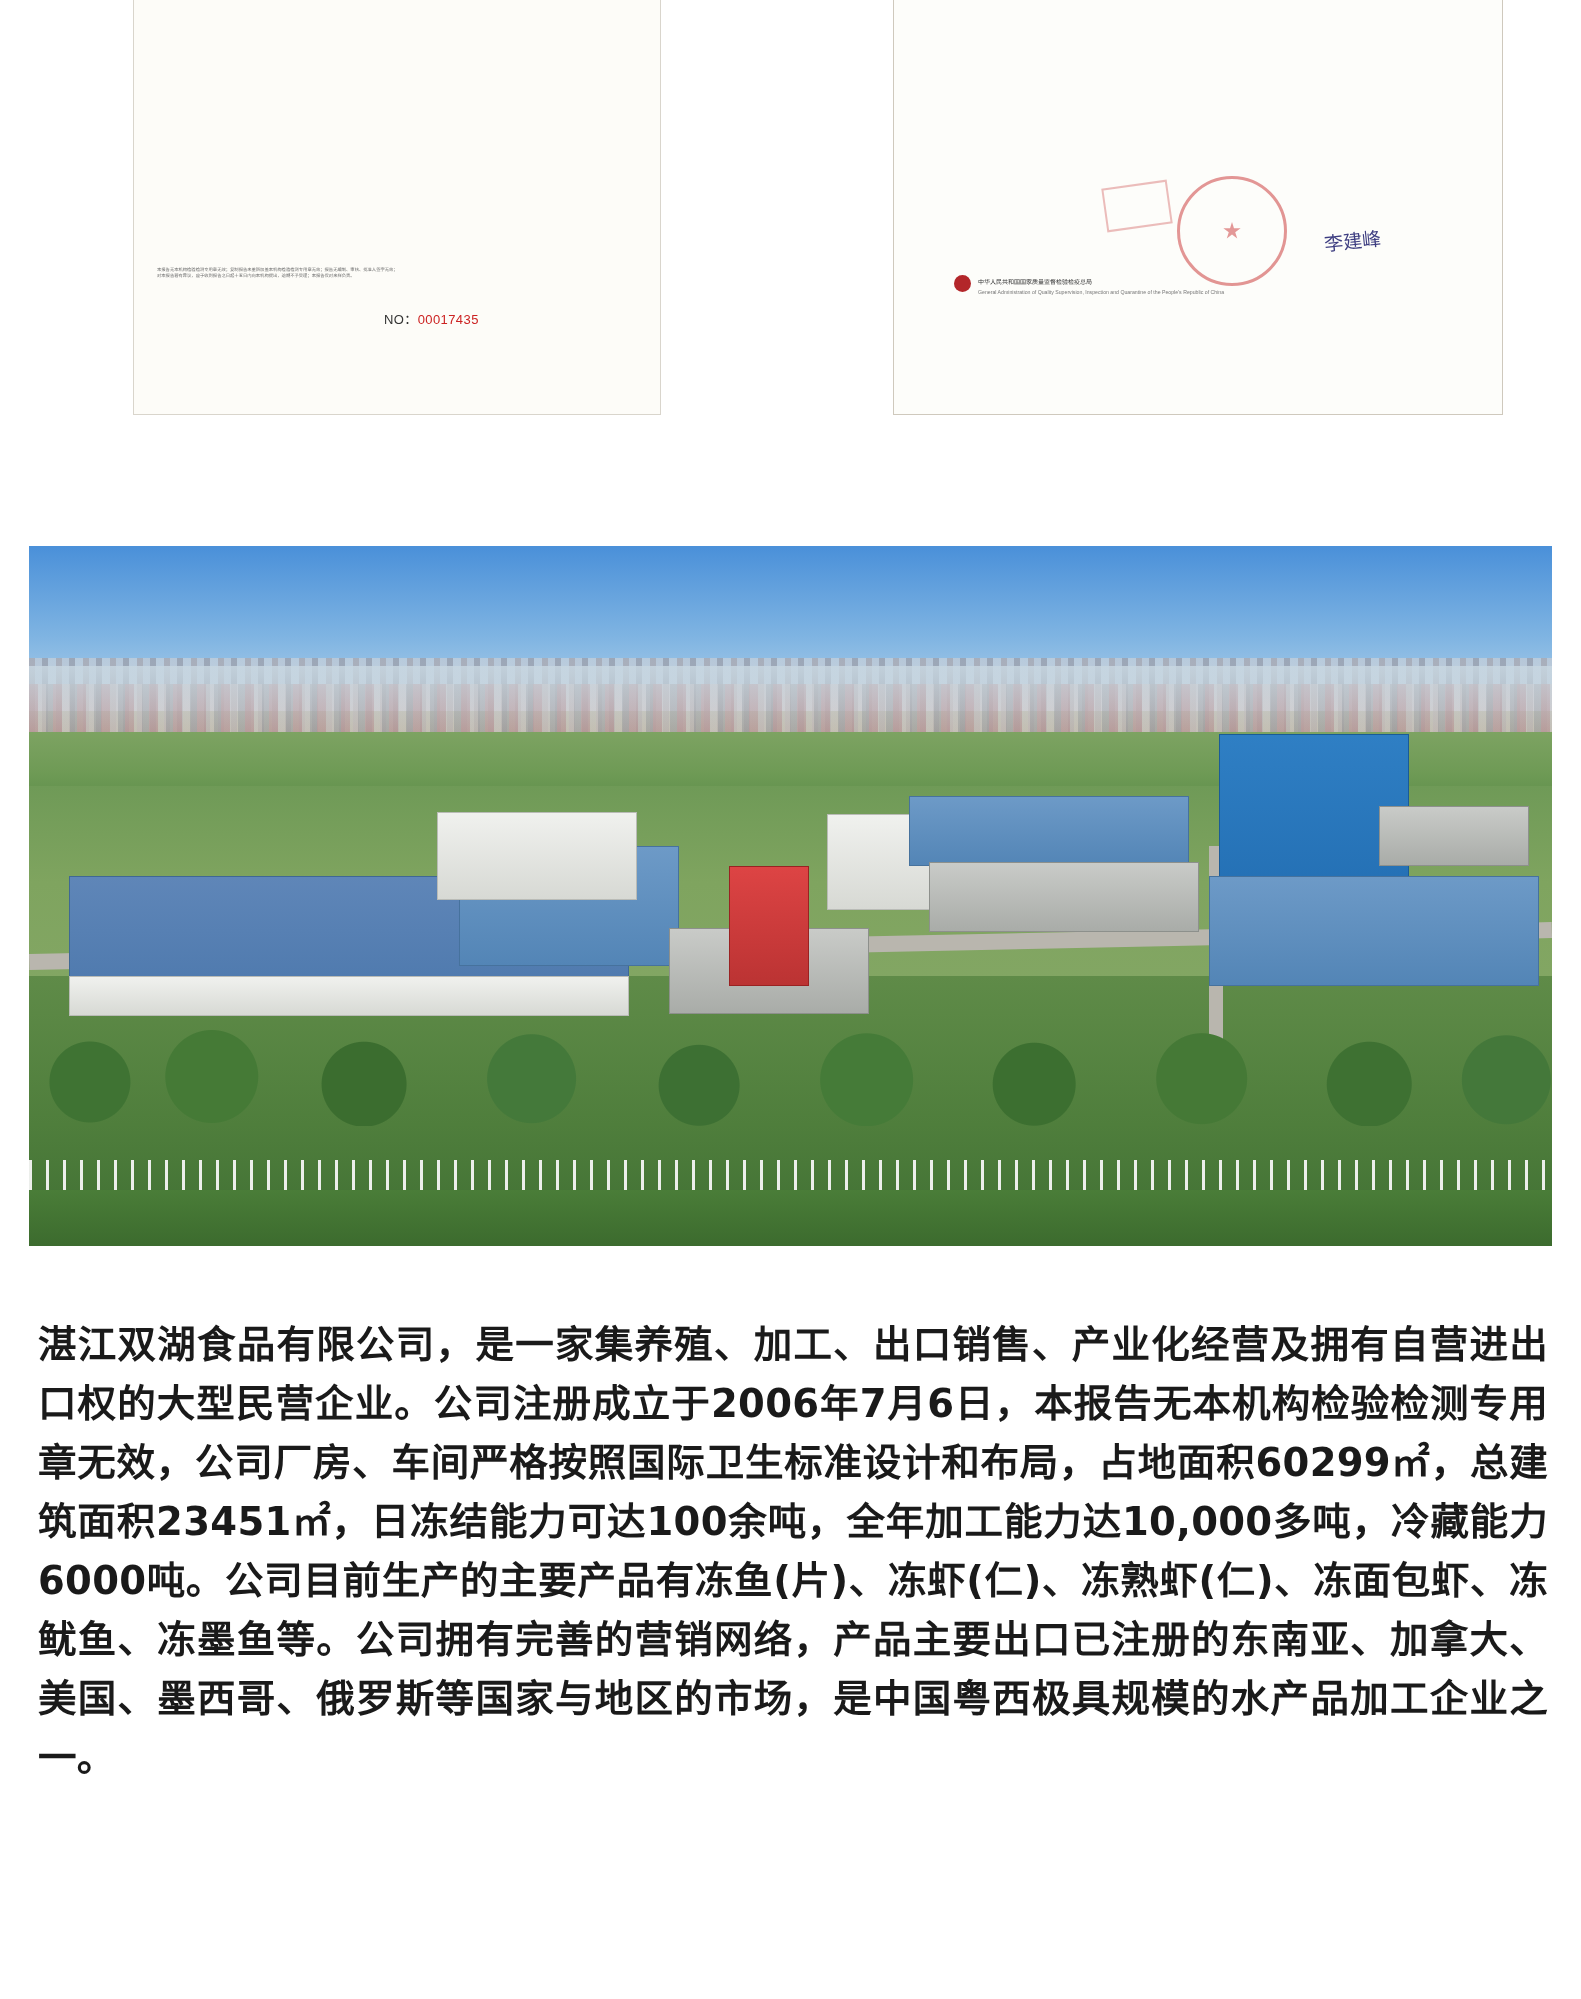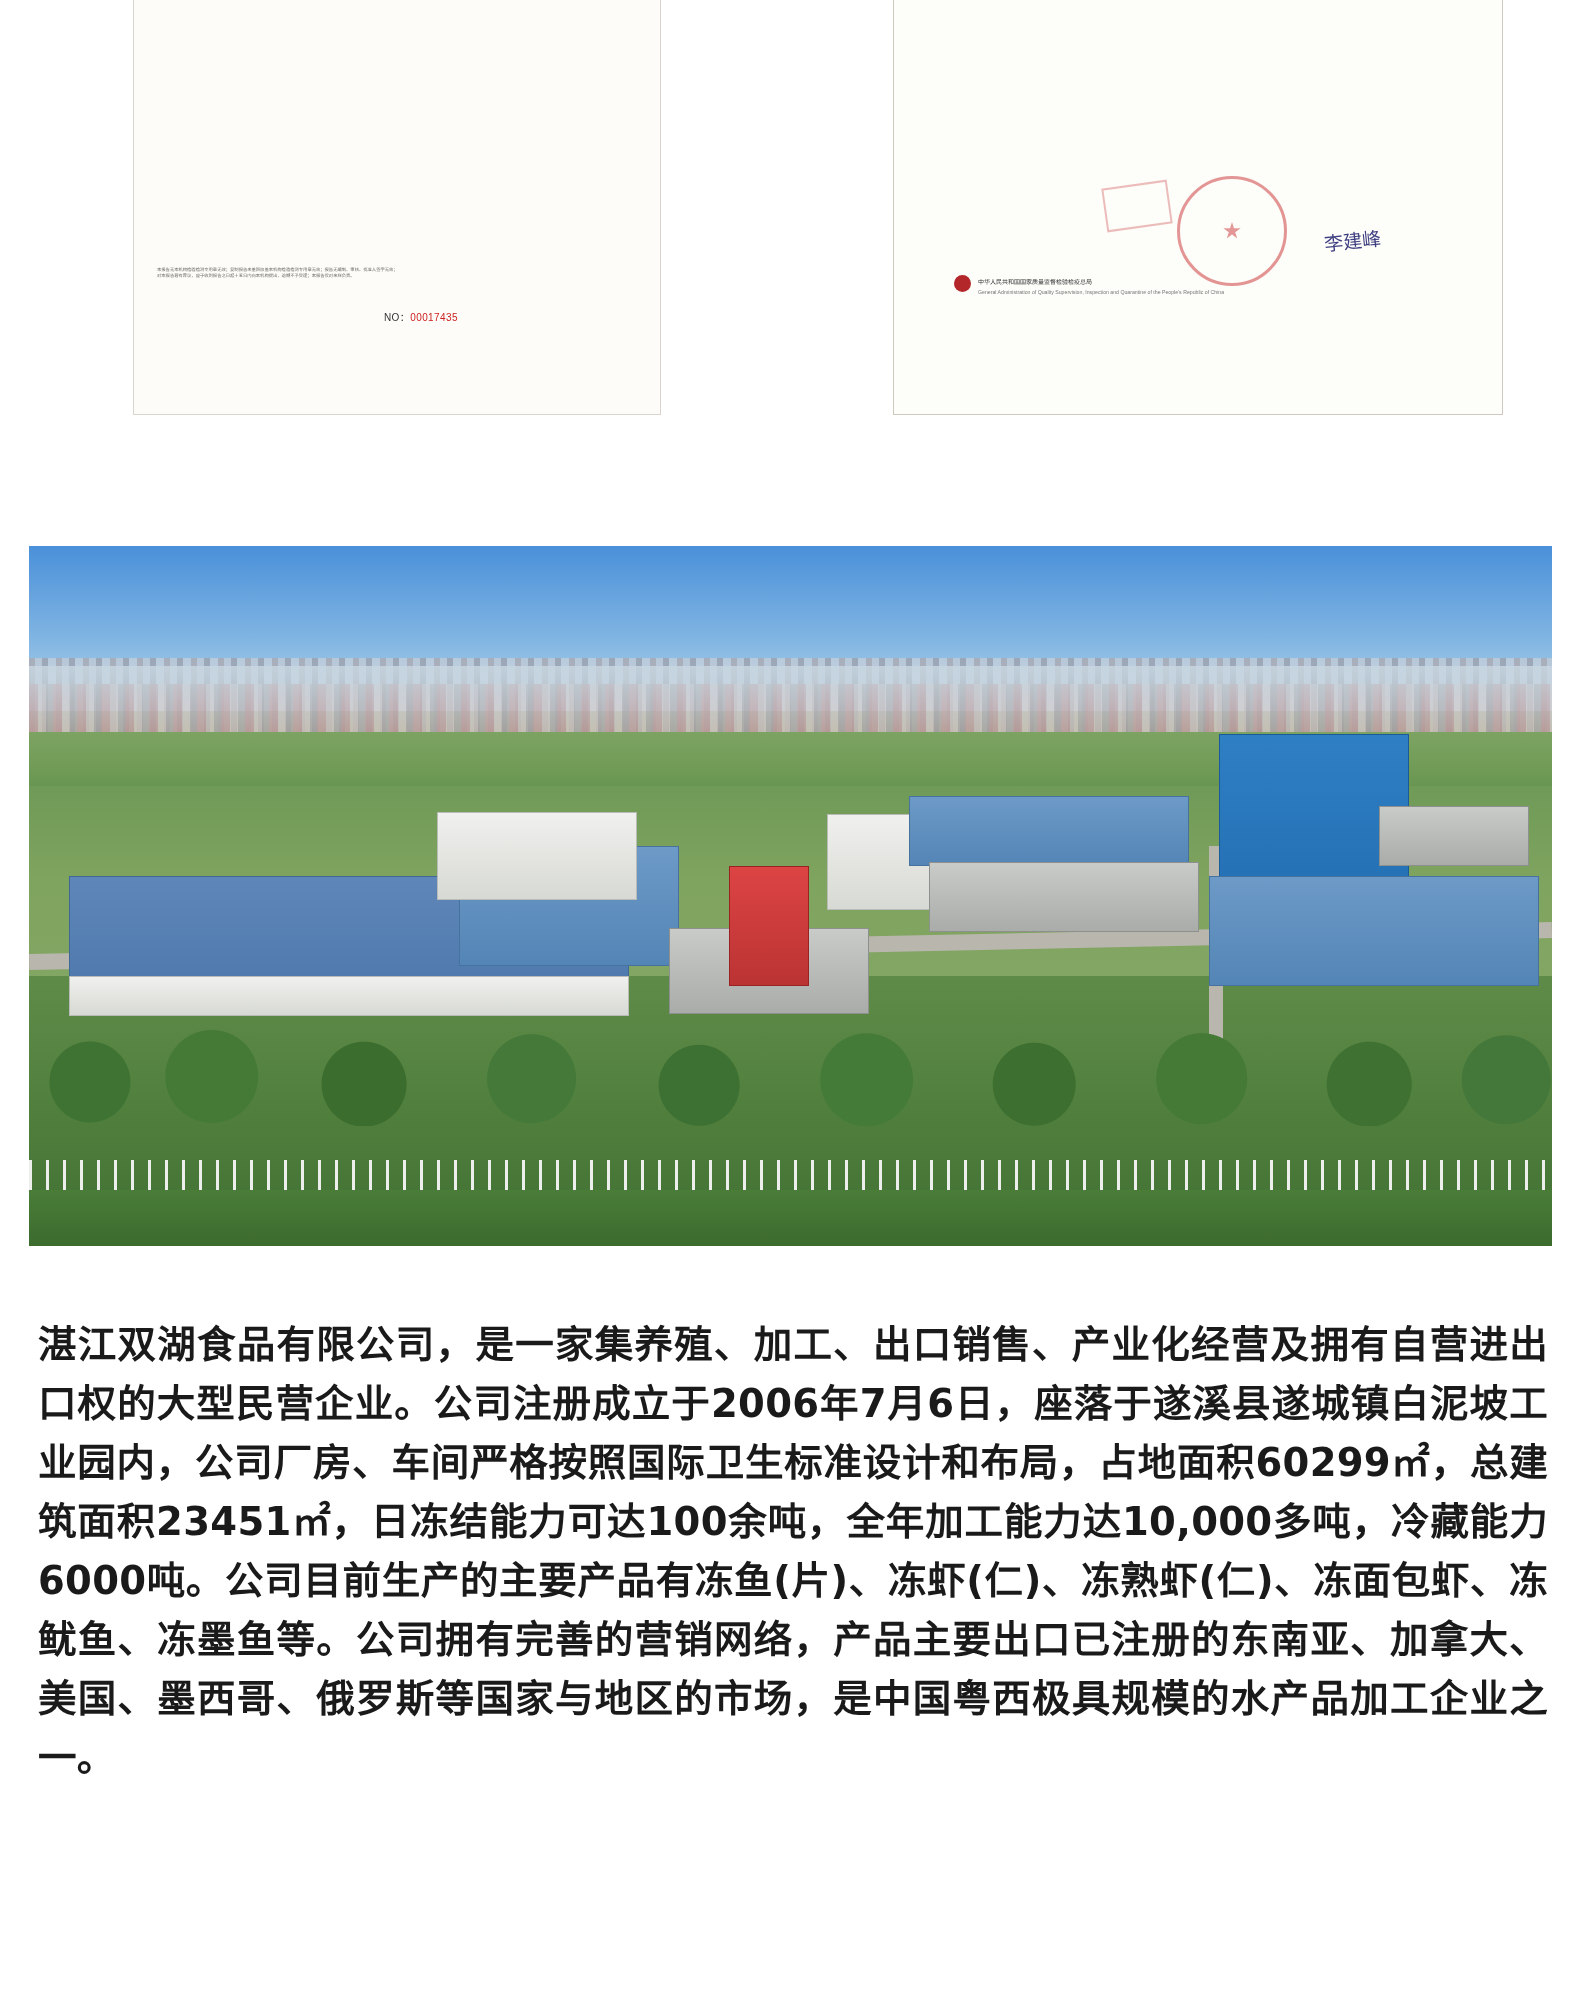--- a/index.html
+++ b/index.html
@@ -57,21 +57,21 @@
     font-size: 4.3px;
     line-height: 6.4px;
     color: #6b6b6b;
     text-align: justify;
   }
   .cert-left-foot .line { display: block; }
   .cert-no {
     position: absolute;
     left: 250px;
     top: 638px;
-    font-size: 10px;
+    font-size: 13px;
     color: #333;
     letter-spacing: 0.4px;
   }
   .cert-no .num { color: #cc2222; }
 
   
   .cert-right {
     left: 893px;
     top: -330px;
     width: 610px;
@@ -312,13 +312,13 @@
   <div class="bld tower-blue" style="left:1190px; top:188px; width:190px; height:230px;"></div>
   <div class="bld roof-blue2" style="left:1180px; top:330px; width:330px; height:110px;"></div>
   <div class="bld wall-white" style="left:700px; top:320px; width:80px; height:120px; background:linear-gradient(to bottom,#d44,#b33); border-color:#922;"></div>
   <div class="bld roof-grey" style="left:1350px; top:260px; width:150px; height:60px;"></div>
 
   <div class="fgtrees"></div>
   <div class="fence"></div>
   <div class="grassstrip"></div>
 </div>
 
-<div class="desc">湛江双湖食品有限公司，是一家集养殖、加工、出口销售、产业化经营及拥有自营进出口权的大型民营企业。公司注册成立于2006年7月6日，座落于遂溪县遂城镇白泥坡工业园内，公司厂房、车间严格按照国际卫生标准设计和布局，占地面积60299㎡，总建筑面积23451㎡，日冻结能力可达100余吨，全年加工能力达10,000多吨，冷藏能力6000吨。公司目前生产的主要产品有冻鱼(片)、冻虾(仁)、冻熟虾(仁)、冻面包虾、冻鱿鱼、冻墨鱼等。公司拥有完善的营销网络，产品主要出口已注册的东南亚、加拿大、美国、墨西哥、俄罗斯等国家与地区的市场，是中国粤西极具规模的水产品加工企业之一。</div>
+<div class="desc">湛江双湖食品有限公司，是一家集养殖、加工、出口销售、产业化经营及拥有自营进出口权的大型民营企业。公司注册成立于2006年7月6日，本报告无本机构检验检测专用章无效，公司厂房、车间严格按照国际卫生标准设计和布局，占地面积60299㎡，总建筑面积23451㎡，日冻结能力可达100余吨，全年加工能力达10,000多吨，冷藏能力6000吨。公司目前生产的主要产品有冻鱼(片)、冻虾(仁)、冻熟虾(仁)、冻面包虾、冻鱿鱼、冻墨鱼等。公司拥有完善的营销网络，产品主要出口已注册的东南亚、加拿大、美国、墨西哥、俄罗斯等国家与地区的市场，是中国粤西极具规模的水产品加工企业之一。</div>
 
 </body></html>

